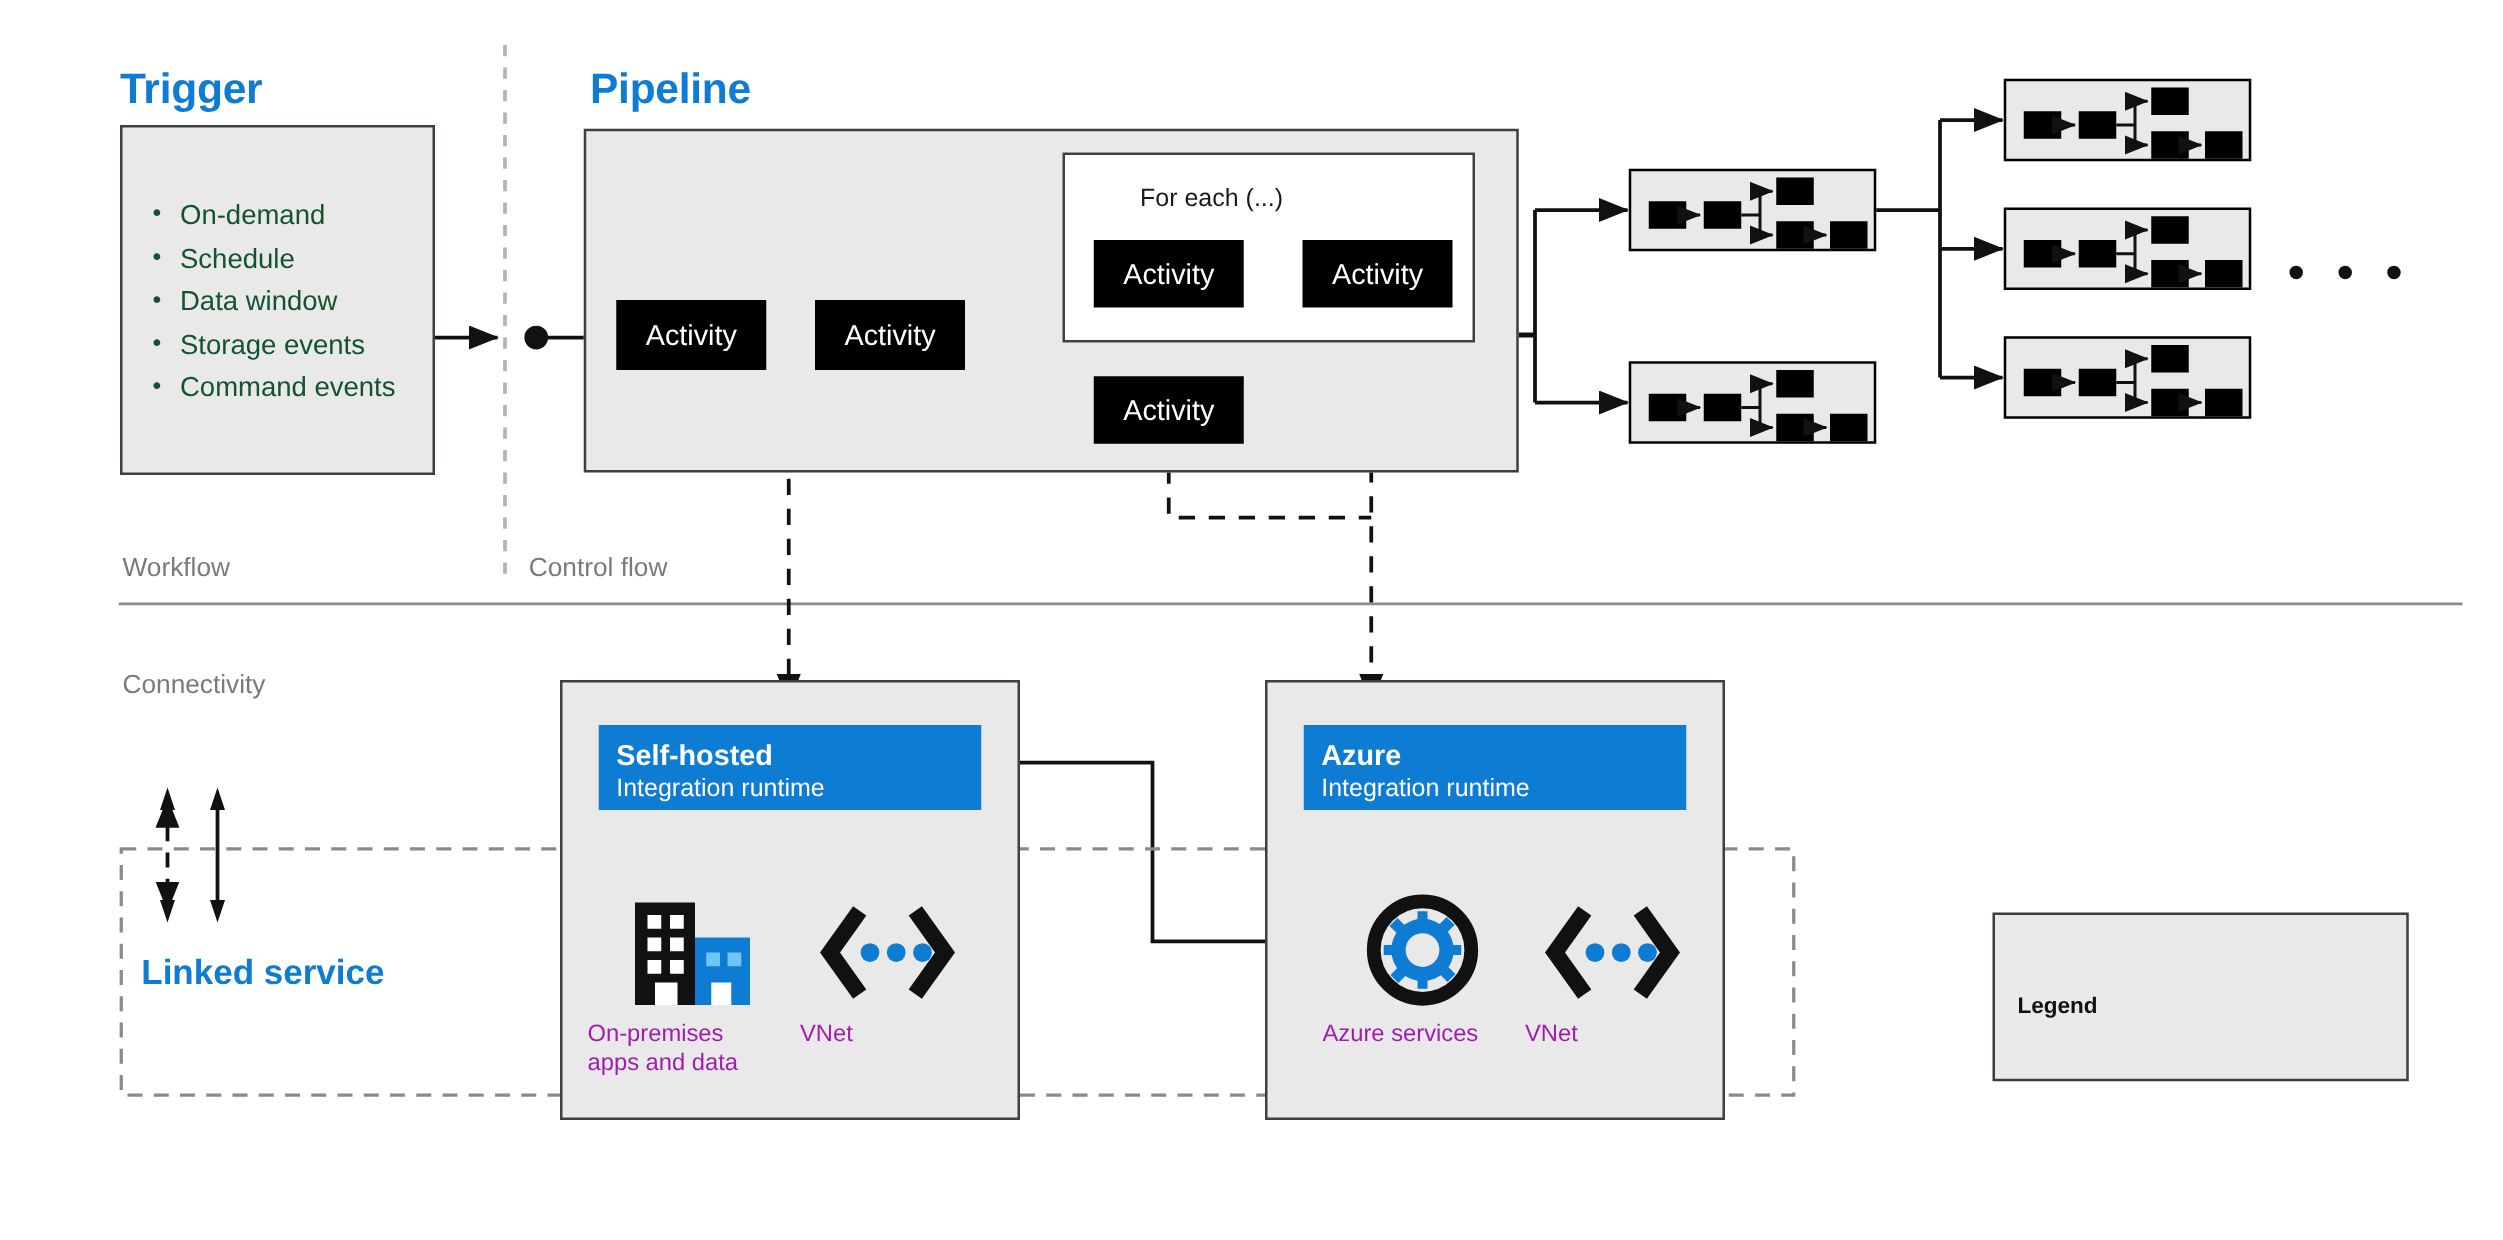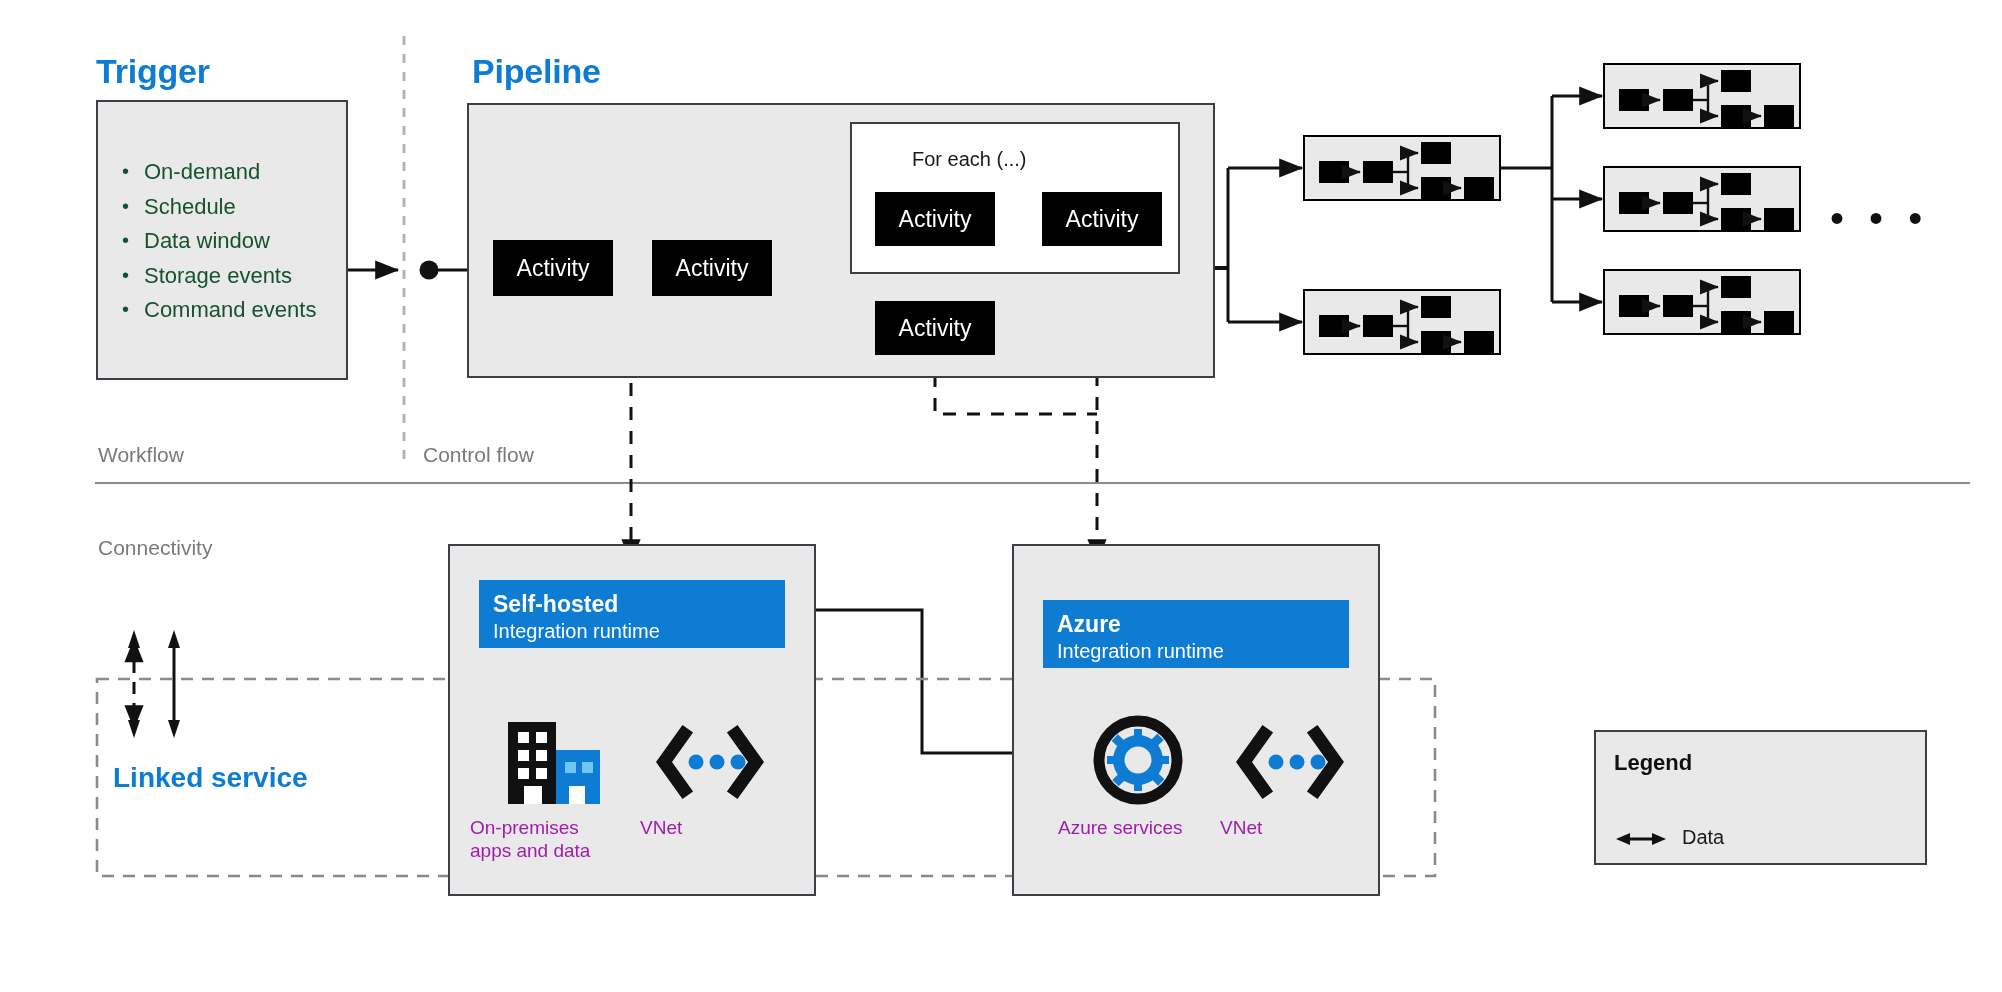--- a/index.html
+++ b/index.html
@@ -131,24 +131,25 @@
     white-space: nowrap;
   }
 
   
   .legend-box {
     background: #e9e9e9;
     border: 2.5px solid #3b4046;
     box-sizing: border-box;
   }
   .legend-title {
-    font-size: 22px;
+    font-size: 18px;
     font-weight: bold;
     color: #111111;
     white-space: nowrap;
+    margin-top: 44px;
   }
   .legend-text {
     font-size: 20px;
     color: #1a1a1a;
     white-space: nowrap;
   }
 
   .linked-label {
     font-size: 28px;
     font-weight: bold;
@@ -390,21 +391,21 @@
       <circle cx="57" cy="32" r="7.5" fill="#0f7cd4"></circle>
       <circle cx="78" cy="32" r="7.5" fill="#0f7cd4"></circle>
     </svg>
   </div>
   <div class="abs icon-caption" style="left:640px; top:816px; width:140px;">
     <div>VNet</div>
   </div>
 
   <div class="abs panel" style="left:1012px; top:544px; width:368px; height:352px;"></div>
 
-  <div class="abs ir-header" style="left:1043px; top:600px; width:306px; height:68px;">
+  <div class="abs ir-header" style="left:1043px; top:580px; width:306px; height:68px;">
     <div class="ir-title">Azure</div>
     <div class="ir-sub">Integration runtime</div>
   </div>
 
   <div class="abs" style="left:1090px; top:712px; width:96px; height:96px;">
     <svg viewBox="0 0 96 96" style="width:96px;height:96px;">
       <circle cx="48" cy="48" r="39" fill="none" stroke="#111111" stroke-width="11"></circle>
       <g fill="#0f7cd4">
         <circle cx="48" cy="48" r="25"></circle>
         <rect x="44" y="17" width="8" height="10"></rect>
@@ -434,22 +435,14 @@
   </div>
   <div class="abs icon-caption" style="left:1220px; top:816px; width:140px;">
     <div>VNet</div>
   </div>
 
   <div class="abs legend-box" style="left:1594px; top:730px; width:333px; height:135px;"></div>
 
   <div class="abs legend-title" style="left:1614px; top:750px;">Legend</div>
 
 
-  <div class="abs" style="left:1614px; top:824px; width:300px; height:30px;">
-    <svg class="abs" style="left:0; top:6px; width:54px; height:18px;" viewBox="0 0 54 18">
-      <line x1="10" y1="9" x2="44" y2="9" stroke="#111111" stroke-width="3"></line>
-      <polygon points="2,9 16,3 16,15" fill="#111111"></polygon>
-      <polygon points="52,9 38,3 38,15" fill="#111111"></polygon>
-    </svg>
-    <span class="abs legend-text" style="left:68px; top:2px;">Data</span>
-  </div>
 
 </div>
 
 </body></html>

